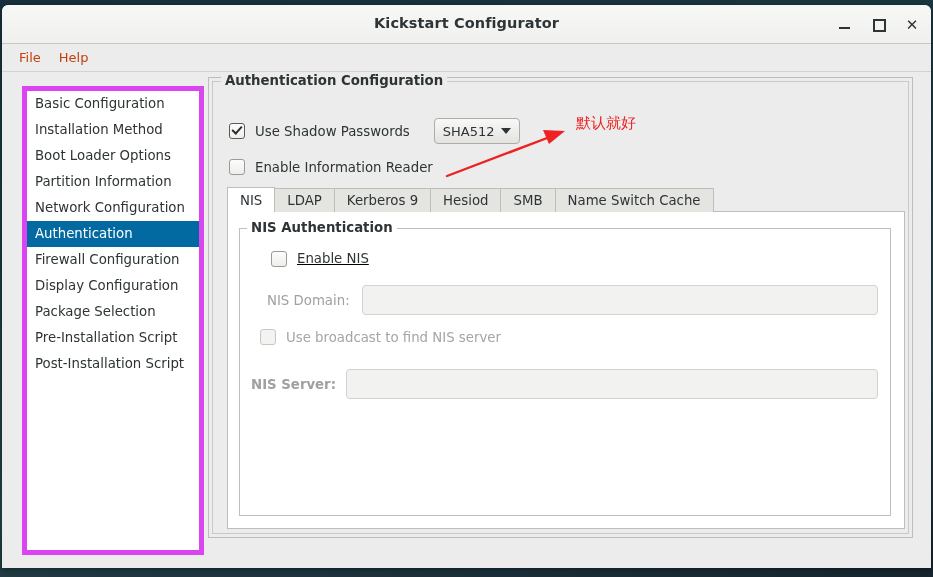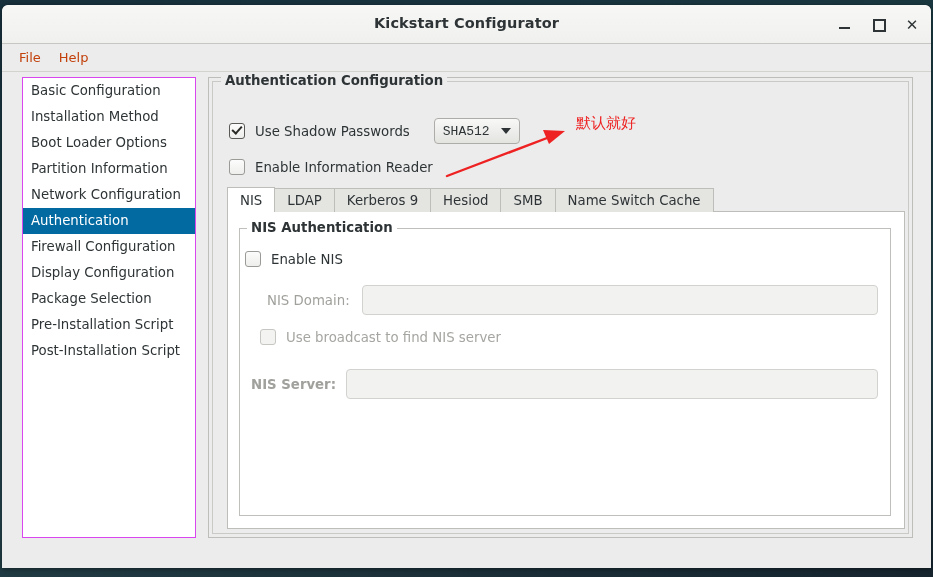--- a/index.html
+++ b/index.html
@@ -107,25 +107,25 @@
   #body-area {
     flex: 1;
     position: relative;
     background: #ececec;
   }
 
   
   #sidebar {
     position: absolute;
     left: 20px;
-    top: 5px;
+    top: 14px;
     width: 172px;
     height: 459px;
     background: #ffffff;
-    border: 1px solid #d946ef;
+    border: 5px solid #d946ef;
     overflow: hidden;
   }
   .side-item {
     height: 26px;
     line-height: 26px;
     padding-left: 8px;
     font-size: 13.3px;
     color: #2e3436;
     white-space: nowrap;
     cursor: default;
@@ -224,21 +224,20 @@
     height: 26px;
     border: 1px solid #adaca8;
     border-radius: 4px;
     background: linear-gradient(to bottom, #f8f8f7 0%, #e3e3e0 100%);
     display: flex;
     align-items: center;
     justify-content: space-between;
     padding: 0 8px;
     box-sizing: border-box;
     cursor: default;
-    font-family: Liberation Mono, monospace;
   }
   #combo-hash-value {
     font-size: 13px;
     color: #2e3436;
   }
   .caret-down {
     width: 0; height: 0;
     border-left: 5px solid transparent;
     border-right: 5px solid transparent;
     border-top: 6px solid #2e3436;
@@ -327,24 +326,24 @@
     left: 7px;
     top: -9px;
     background: #ffffff;
     padding: 0 4px;
     font-size: 13.3px;
     font-weight: bold;
     color: #2e3436;
   }
   #row-enable-nis {
     position: absolute;
-    left: 5px;
+    left: 31px;
     top: 22px;
     display: flex;
-    align-items: center;
+    text-decoration: underline;
   }
   .field-row {
     position: absolute;
     left: 11px;
     right: 12px;
     display: flex;
     align-items: center;
   }
   #row-nis-domain { top: 56px; margin-left: 16px; }
   #row-nis-server { top: 140px; font-weight: bold; }

